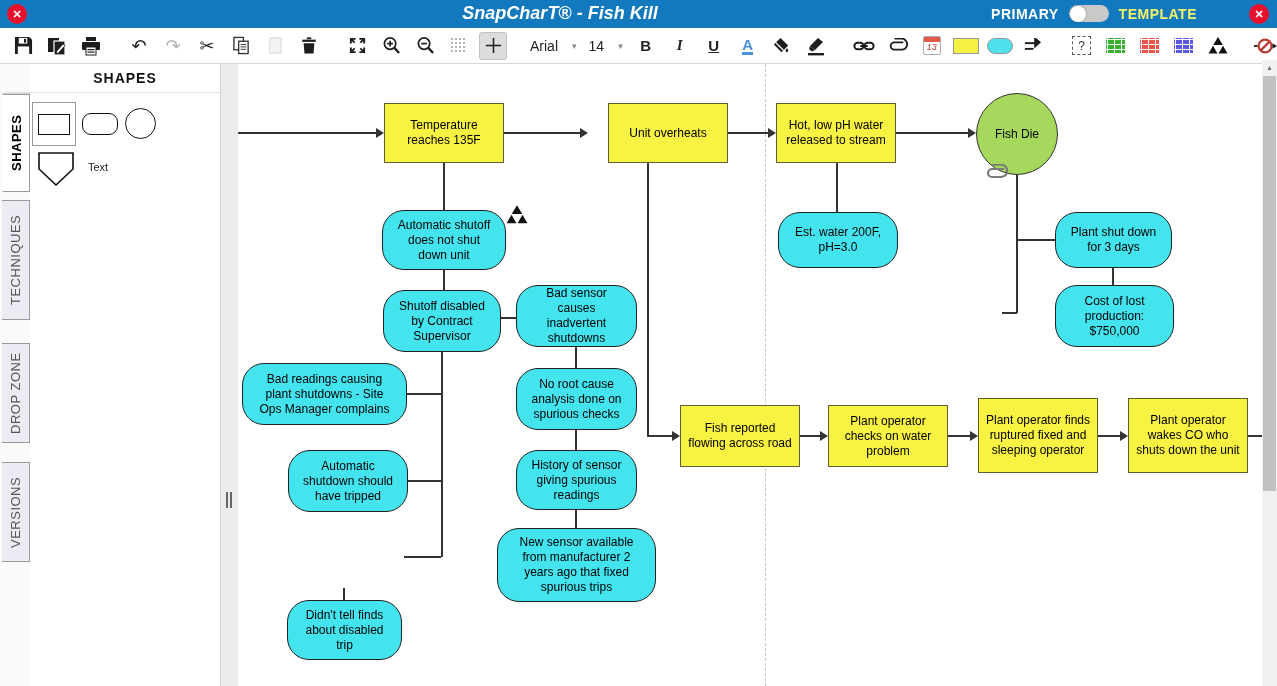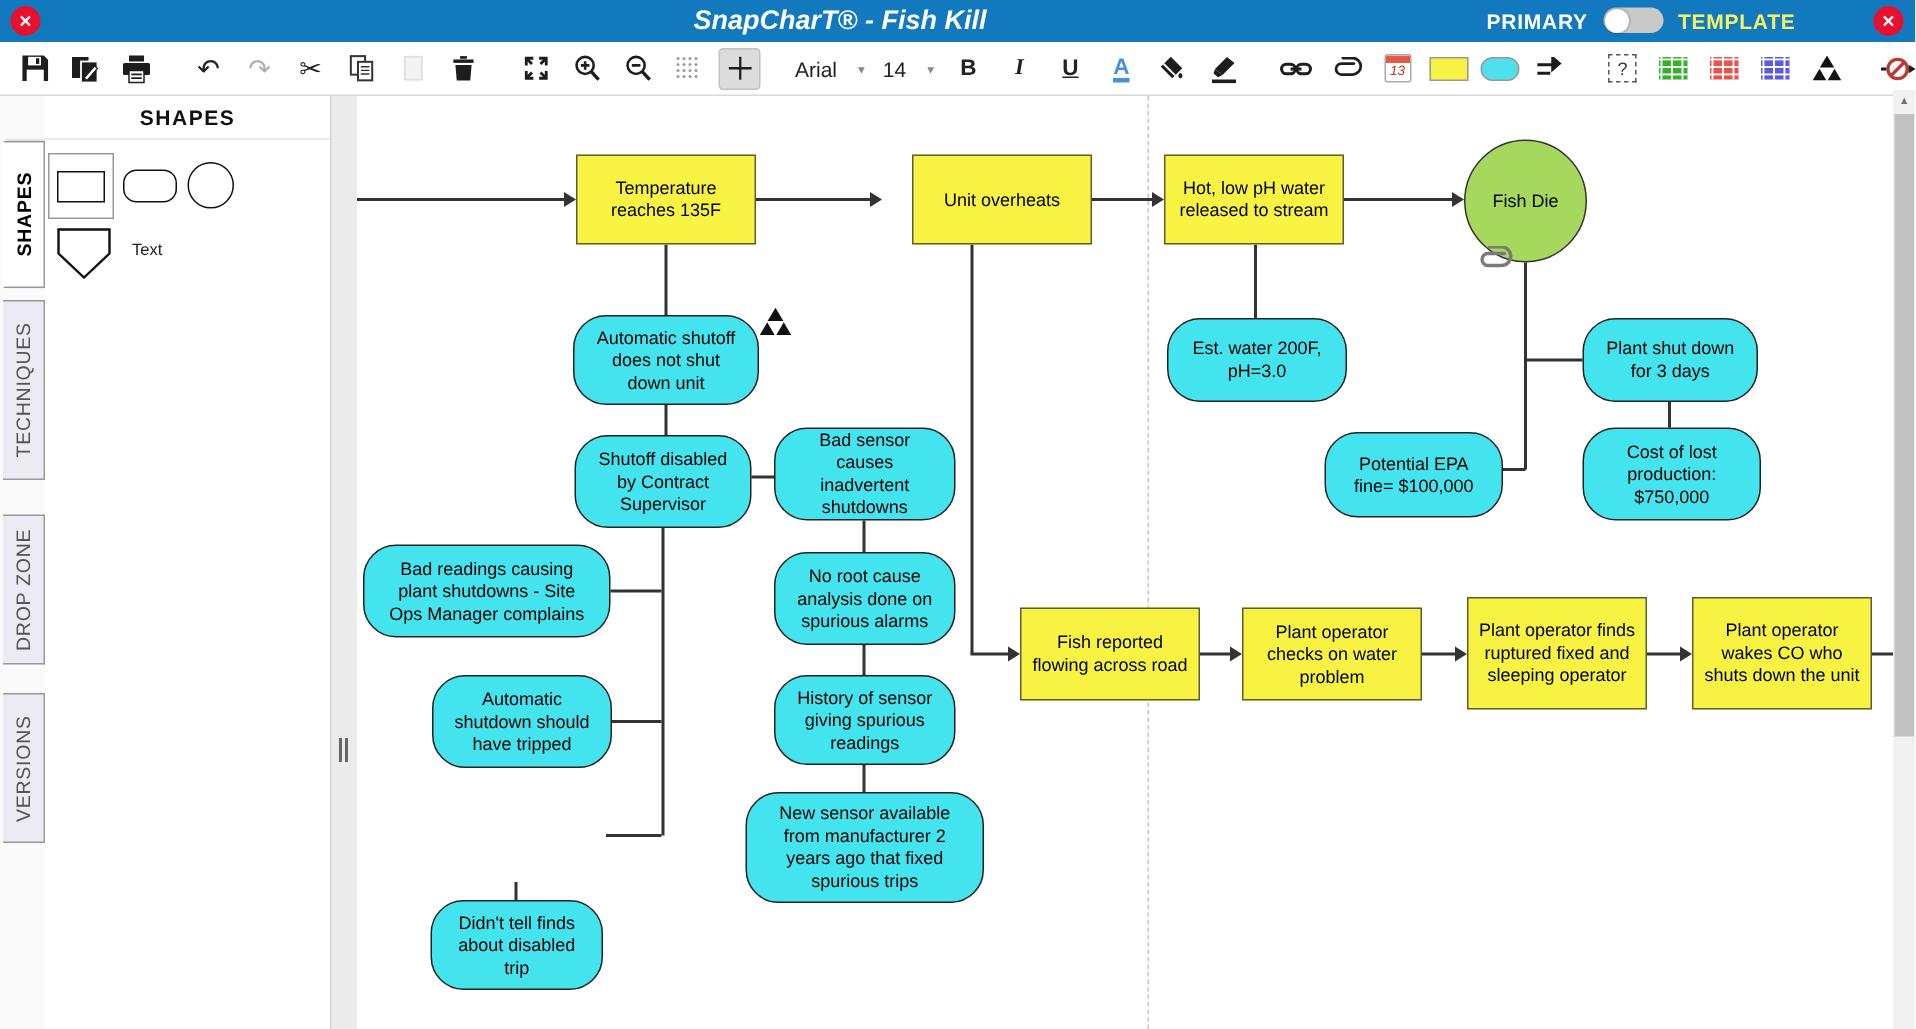--- a/index.html
+++ b/index.html
@@ -398,29 +398,28 @@
     <div class="node condition" style="left:144px;top:146px;width:124px;height:60px;">Automatic shutoff does not shut down unit</div>
     <svg class="marker" style="left:268px;top:141px;" width="22" height="19" viewBox="0 0 20 17">
         <path d="M10 0L5.2 8h9.6z" fill="#111"></path>
         <path d="M5 8.8L0.5 16.5h9z" fill="#111"></path>
         <path d="M15 8.8l4.5 7.7h-9z" fill="#111"></path>
       </svg>
 
     <div class="node condition" style="left:145px;top:226px;width:118px;height:62px;">Shutoff disabled by Contract Supervisor</div>
     <div class="node condition" style="left:278px;top:221px;width:121px;height:62px;">Bad sensor causes inadvertent shutdowns</div>
     <div class="node condition" style="left:4px;top:299px;width:165px;height:62px;">Bad readings causing plant shutdowns - Site Ops Manager complains</div>
-    <div class="node condition" style="left:278px;top:304px;width:121px;height:62px;">No root cause analysis done on spurious alarms</div>
+    <div class="node condition" style="left:278px;top:304px;width:121px;height:62px;">No root cause analysis done on spurious checks</div>
     <div class="node condition" style="left:278px;top:386px;width:121px;height:60px;">History of sensor giving spurious readings</div>
     <div class="node condition" style="left:50px;top:386px;width:120px;height:62px;">Automatic shutdown should have tripped</div>
     <div class="node condition" style="left:259px;top:464px;width:159px;height:74px;">New sensor available from manufacturer 2 years ago that fixed spurious trips</div>
     <div class="node condition" style="left:49px;top:536px;width:115px;height:60px;">Didn't tell finds about disabled trip</div>
 
     <div class="node condition" style="left:540px;top:148px;width:120px;height:56px;">Est. water 200F, pH=3.0</div>
     <div class="node condition" style="left:817px;top:148px;width:117px;height:56px;">Plant shut down for 3 days</div>
-    <div class="node condition" style="left:645px;top:224px;width:119px;height:57px;">Potential EPA fine= $100,000</div>
     <div class="node condition" style="left:817px;top:221px;width:119px;height:62px;">Cost of lost production: $750,000</div>
 
     <div class="node event" style="left:442px;top:341px;width:120px;height:62px;">Fish reported flowing across road</div>
     <div class="node event" style="left:590px;top:341px;width:120px;height:62px;">Plant operator checks on water problem</div>
     <div class="node event" style="left:740px;top:334px;width:120px;height:75px;">Plant operator finds ruptured fixed and sleeping operator</div>
     <div class="node event" style="left:890px;top:334px;width:120px;height:75px;">Plant operator wakes CO who shuts down the unit</div>
   </div>
 
   <div class="vscroll">
     <div class="upbtn">▲</div>

